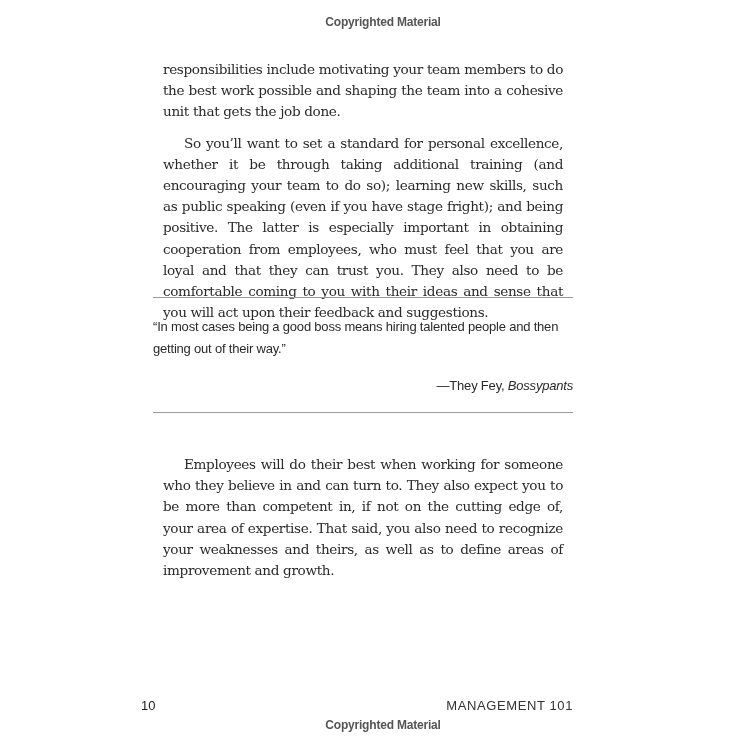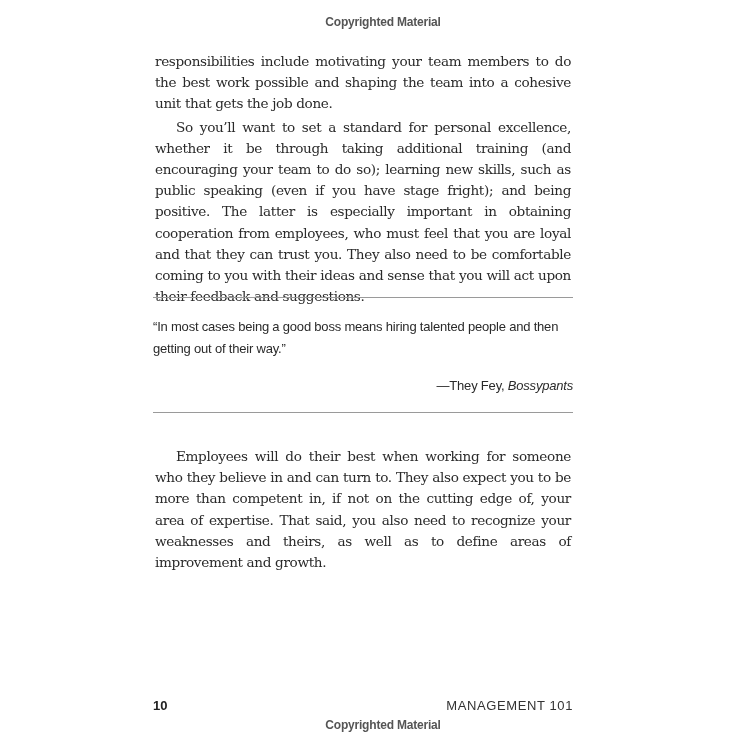--- a/index.html
+++ b/index.html
@@ -5,35 +5,35 @@
   html, body { margin:0; padding:0; background:#ffffff; }
   body { width:750px; height:750px; position:relative; overflow:hidden; }
   .copyright { position:absolute; left:8px; width:750px; text-align:center;
     font-family:"Liberation Sans", sans-serif; font-size:12px; color:#555555;
     letter-spacing:-0.2px; font-weight:bold; }
   .copyright.top { top:15px; }
   .copyright.bottom { top:718px; }
   .body-text { position:absolute; left:153px; width:420px;
     font-family:"DejaVu Serif", serif; font-size:13.6px; line-height:21.2px;
     color:#2a2a2a; letter-spacing:-0.35px; word-spacing:0px; text-align:justify; }
-  .body-text p { margin:2px; text-align:justify; text-align-last:left; }
+  .body-text p { margin:10px; text-align:justify; text-align-last:left; }
   .body-text p.indent { text-indent:21px; }
   .p-block-1 { top:49px; }
   .p-block-2 { top:444px; }
   .rule { position:absolute; left:153px; width:420px; height:0; border-top:1.4px solid #9a9a9a; }
   .rule.r1 { top:297px; }
   .rule.r2 { top:412px; }
   .quote { position:absolute; left:153px; width:420px; top:316px;
     font-family:"Liberation Sans", sans-serif; font-size:13px; line-height:22px; color:#2a2a2a;
     letter-spacing:-0.2px; }
   .attrib { position:absolute; left:153px; width:420px; top:378px; text-align:right;
     font-family:"Liberation Sans", sans-serif; font-size:13px; color:#2a2a2a; letter-spacing:-0.2px; }
   .attrib i { font-style:italic;margin-top:12px; }
   .folio { position:absolute; top:698px; font-family:"Liberation Sans", sans-serif; font-size:13px; color:#222; }
-  .folio.num { left:153px; font-weight:bold; }
+  .folio.num { left:141px; font-weight:normal; }
   .folio.title { right:177px; letter-spacing:0.6px; color:#333;margin-left:44px; }
 </style>
 </head>
 <body>
 
 <div class="copyright top">Copyrighted Material</div>
 
 <div class="body-text p-block-1">
   <p>responsibilities include motivating your team members to do the best work possible and shaping the team into a cohesive unit that gets the job done.</p>
   <p class="indent">So you’ll want to set a standard for personal excellence, whether it be through taking additional training (and encouraging your team to do so); learning new skills, such as public speaking (even if you have stage fright); and being positive. The latter is especially important in obtaining cooperation from employees, who must feel that you are loyal and that they can trust you. They also need to be comfortable coming to you with their ideas and sense that you will act upon their feedback and suggestions.</p>

